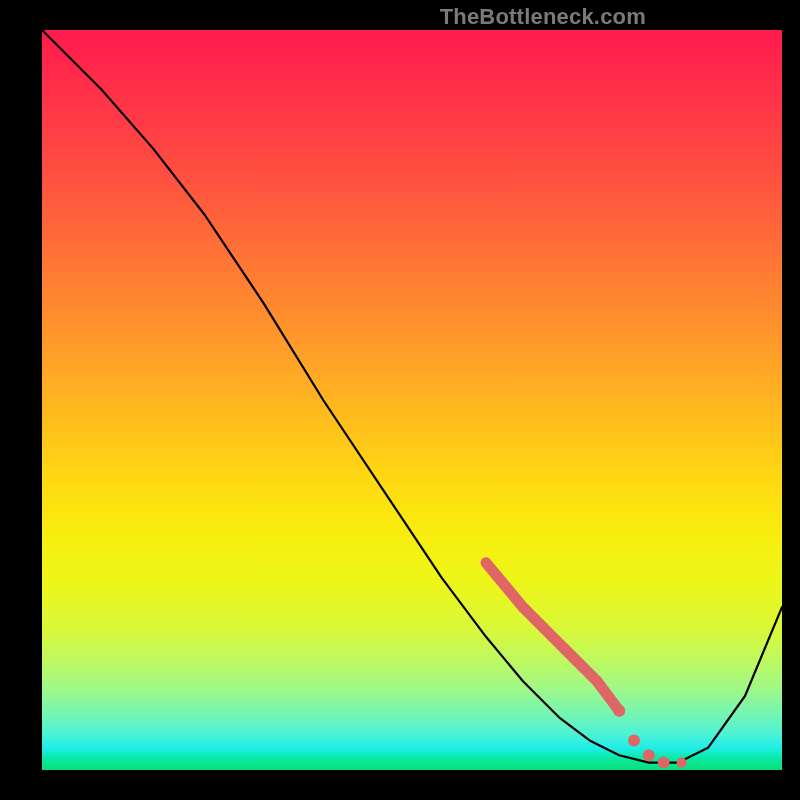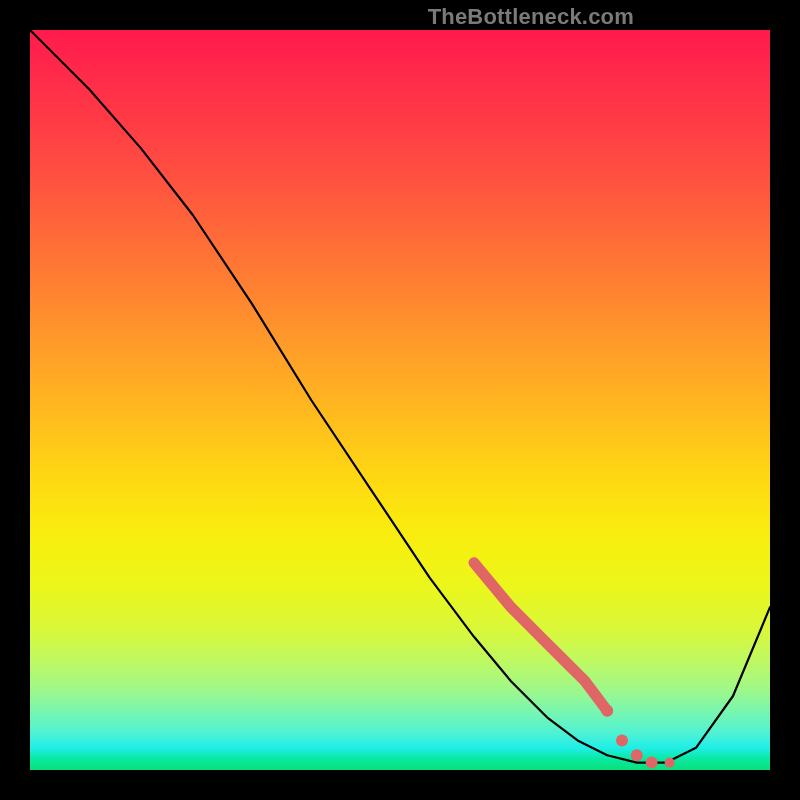--- a/index.html
+++ b/index.html
@@ -9,20 +9,21 @@
     height: 800px;
     background: #000;
     overflow: hidden;
     font-family: Arial, Helvetica, sans-serif;
   }
   .container {
     position: relative;
     width: 652px;
     height: 800px;
     background: #000;
+    margin-left: 12px;
   }
   .watermark {
     position: absolute;
     top: 4px;
     right: 18px;
     color: #7a7a7a;
     font-size: 22px;
     font-weight: bold;
     letter-spacing: 0.2px;
     z-index: 10;

